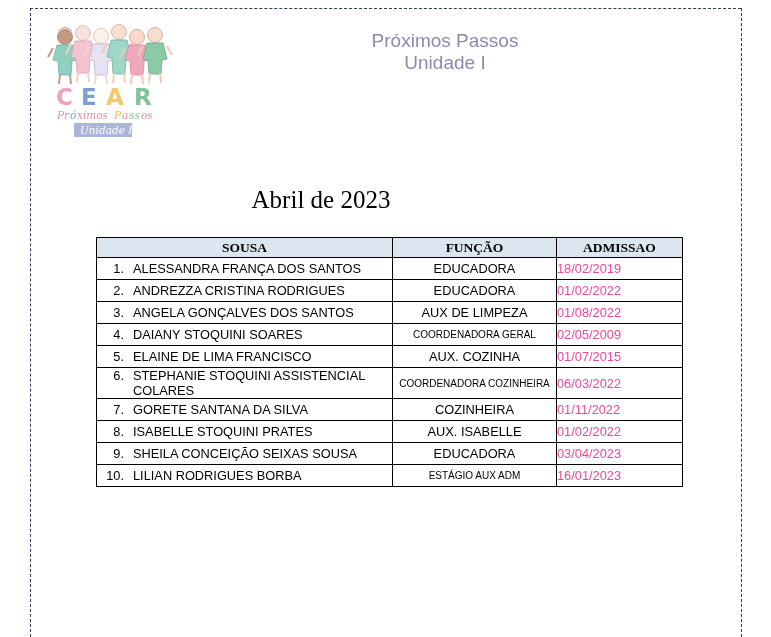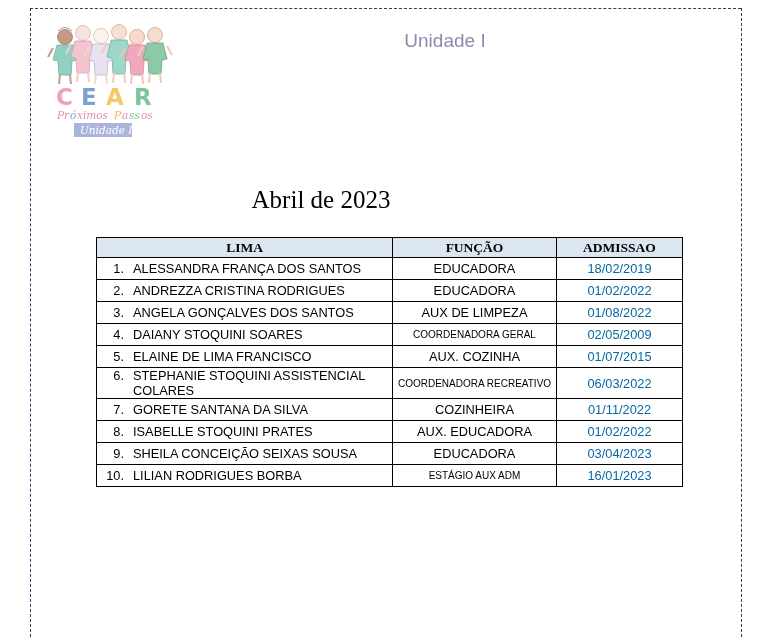--- a/index.html
+++ b/index.html
@@ -134,23 +134,22 @@
     height: 21px;
     text-align: center;
     font-size: 12.8px;
     color: #000000;
   }
   .cell-role.small {
     font-size: 10px;
   }
   .cell-date {
     height: 21px;
-    text-align: center;
     font-size: 12.8px;
-    color: #0369a1;
+    color: #ec4899;
     margin-left: 34px;
   }
 </style>
 </head>
 <body>
 
 <div class="page-guide guide-top"></div>
 <div class="page-guide guide-left"></div>
 <div class="page-guide guide-right"></div>
 
@@ -206,30 +205,31 @@
       <text x="76" y="99" font-family="DejaVu Serif, serif" font-size="10.5" font-style="italic" fill="#e08fa8">a</text>
       <text x="83" y="99" font-family="DejaVu Serif, serif" font-size="10.5" font-style="italic" fill="#7fc49c">ss</text>
       <text x="95" y="99" font-family="DejaVu Serif, serif" font-size="10.5" font-style="italic" fill="#e08fa8">os</text>
 
       <rect x="28" y="103" width="58" height="14" fill="#aab4dc"></rect>
       <text x="34" y="114" font-family="DejaVu Serif, serif" font-size="10.5" font-style="italic" fill="#ffffff">Unidade I</text>
     </svg>
   </div>
 
   <div class="org-block">
+    <div class="org-line2">Próximos Passos</div>
     <div class="org-line3">Unidade I</div>
   </div>
 </div>
 
 <div class="month-title">Abril de 2023</div>
 
 <table class="data-table">
   <tbody>
     <tr>
-      <td class="col-head" style="width:295px">LIMA</td>
+      <td class="col-head" style="width:295px">SOUSA</td>
       <td class="col-head" style="width:163px">FUNÇÃO</td>
       <td class="col-head" style="width:125px">ADMISSAO</td>
     </tr>
   </tbody>
   <tbody id="rows-body">
       <tr>
         <td class="cell-name">
           <div class="name-inner">
             <span class="name-num">1.</span>
             <span class="name-text">ALESSANDRA FRANÇA DOS SANTOS</span>
@@ -278,41 +278,41 @@
         <td class="cell-role">AUX. COZINHA</td>
         <td class="cell-date">01/07/2015</td>
       </tr>
       <tr>
         <td class="cell-name">
           <div class="name-inner">
             <span class="name-num">6.</span>
             <span class="name-text">STEPHANIE STOQUINI ASSISTENCIAL COLARES</span>
           </div>
         </td>
-        <td class="cell-role small">COORDENADORA RECREATIVO</td>
+        <td class="cell-role small">COORDENADORA COZINHEIRA</td>
         <td class="cell-date">06/03/2022</td>
       </tr>
       <tr>
         <td class="cell-name">
           <div class="name-inner">
             <span class="name-num">7.</span>
             <span class="name-text">GORETE SANTANA DA SILVA</span>
           </div>
         </td>
         <td class="cell-role">COZINHEIRA</td>
         <td class="cell-date">01/11/2022</td>
       </tr>
       <tr>
         <td class="cell-name">
           <div class="name-inner">
             <span class="name-num">8.</span>
             <span class="name-text">ISABELLE STOQUINI PRATES</span>
           </div>
         </td>
-        <td class="cell-role">AUX. EDUCADORA</td>
+        <td class="cell-role">AUX. ISABELLE</td>
         <td class="cell-date">01/02/2022</td>
       </tr>
       <tr>
         <td class="cell-name">
           <div class="name-inner">
             <span class="name-num">9.</span>
             <span class="name-text">SHEILA CONCEIÇÃO SEIXAS SOUSA</span>
           </div>
         </td>
         <td class="cell-role">EDUCADORA</td>

